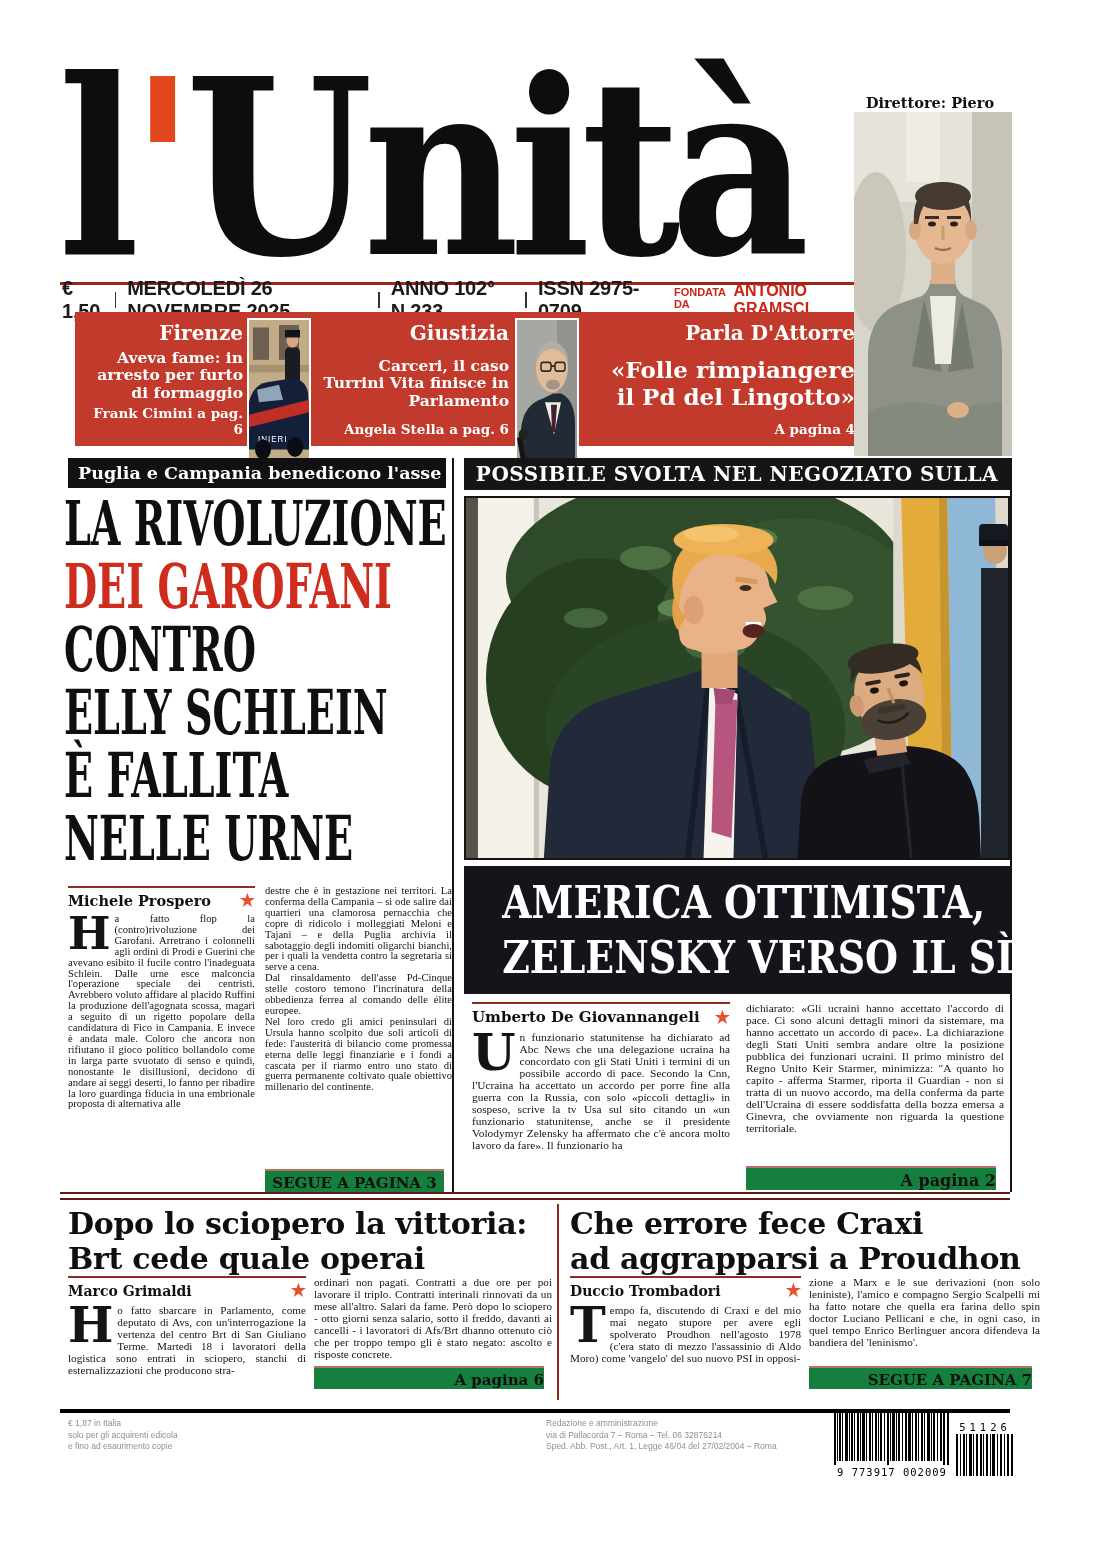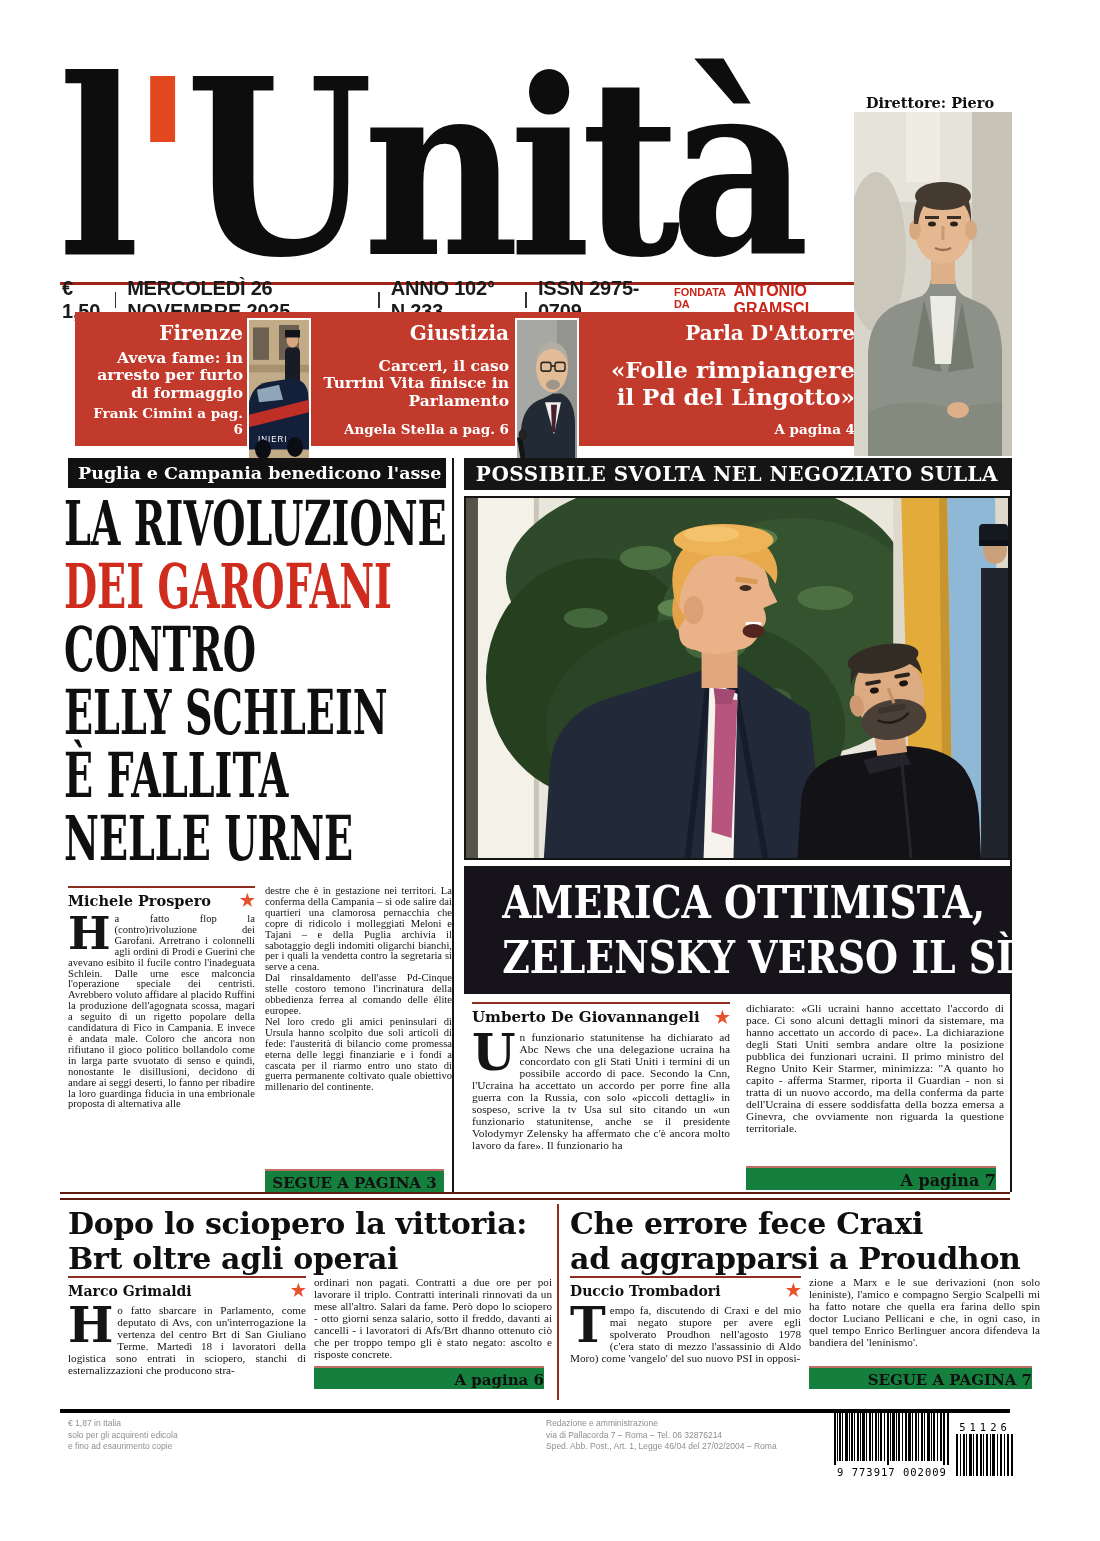--- a/index.html
+++ b/index.html
@@ -331,29 +331,29 @@
   <div class="abs body-lr">
     <div class="col">
       <div class="byline">
         <span>Umberto De Giovannangeli</span>
         <span class="star">★</span>
       </div>
       <div class="btxt"><span class="dc">U</span><span>n funzionario statunitense ha dichiarato ad Abc News che una delegazione ucraina ha concordato con gli Stati Uniti i termini di un possibile accordo di pace. Secondo la Cnn, l'Ucraina ha accettato un accordo per porre fine alla guerra con la Russia, con solo «piccoli dettagli» in sospeso, scrive la tv Usa sul sito citando un «un funzionario statunitense, anche se il presidente Volodymyr Zelensky ha affermato che c'è ancora molto lavoro da fare». Il funzionario ha</span></div>
     </div>
     <div class="col">
       <div class="pad btxt">dichiarato: «Gli ucraini hanno accettato l'accordo di pace. Ci sono alcuni dettagli minori da sistemare, ma hanno accettato un accordo di pace». La dichiarazione degli Stati Uniti sembra andare oltre la posizione pubblica dei funzionari ucraini. Il primo ministro del Regno Unito Keir Starmer, minimizza: "A quanto ho capito - afferma Starmer, riporta il Guardian - non si tratta di un nuovo accordo, ma della conferma da parte dell'Ucraina di essere soddisfatta della bozza emersa a Ginevra, che ovviamente non riguarda la questione territoriale.</div>
-      <div class="endnote right">A pagina 7</div>
+      <div class="endnote right">A pagina 2</div>
     </div>
   </div>
 
   <div class="abs midrule"></div>
 
   <div class="bart bl">
     <div class="bh">Dopo lo sciopero la vittoria:</div>
-    <div class="bh">Brt oltre agli operai</div>
+    <div class="bh">Brt cede quale operai</div>
     <div class="brow">
       <div class="col">
         <div class="byline">
           <span>Marco Grimaldi</span>
           <span class="star">★</span>
         </div>
         <div class="btxt"><span class="dc">H</span><span>o fatto sbarcare in Parlamento, come deputato di Avs, con un'interrogazione la vertenza del centro Brt di San Giuliano Terme. Martedì 18 i lavoratori della logistica sono entrati in sciopero, stanchi di esternalizzazioni che producono stra-</span></div>
       </div>
       <div class="col">
         <div class="pad btxt">ordinari non pagati. Contratti a due ore per poi lavorare il triplo. Contratti interinali rinnovati da un mese all'altro. Salari da fame. Però dopo lo sciopero - otto giorni senza salario, sotto il freddo, davanti ai cancelli - i lavoratori di Afs/Brt dhanno ottenuto ciò che per troppo tempo gli è stato negato: ascolto e risposte concrete.</div>

